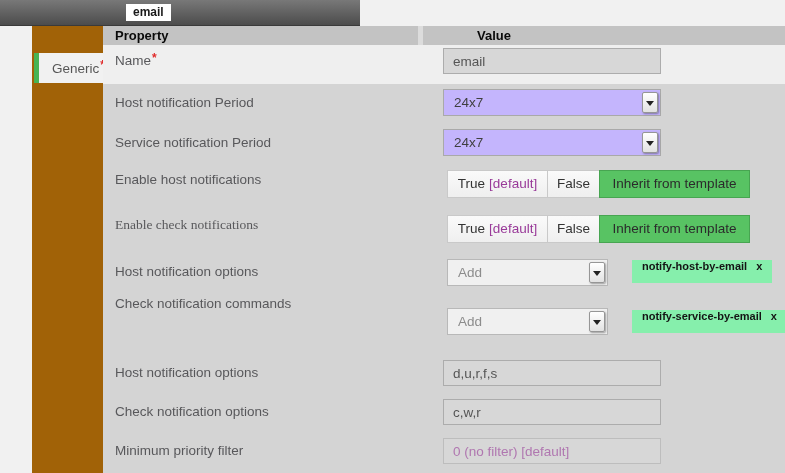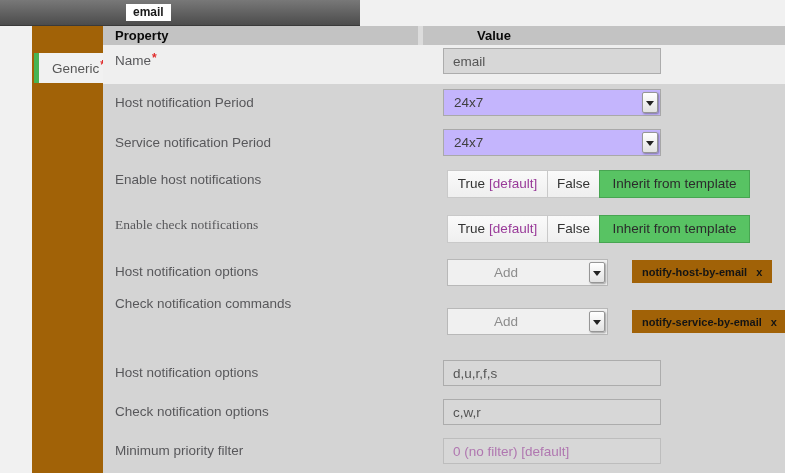--- a/index.html
+++ b/index.html
@@ -43,40 +43,40 @@
        font-family:"Liberation Sans",sans-serif;font-size:13.5px;color:#555;padding:0 0 0 9px;outline:none;}
   .i-name{top:48px;} .i-hno{top:360px;} .i-cno{top:399px;}
   .i-mpf{top:438px;border-color:#bdbdbd;}
   .i-mpf::placeholder{color:#b077b0;opacity:1;}
 
   
   .sel{height:27px;background:#c4b5fd;border:1px solid #a9a9a9;cursor:pointer;}
   .sel .val{display:block;line-height:25px;padding-left:10px;font-size:13.5px;color:#3f3f3f;}
   .s-hper{left:443px;top:89px;width:218px;} .s-sper{left:443px;top:129px;width:218px;}
   .addsel{height:27px;background:#f0f0f0;border:1px solid #b8b8b8;cursor:pointer;}
-  .addsel .val{display:block;line-height:25px;padding-left:10px;font-size:13.5px;color:#8c8c8c;margin-left:36px;}
+  .addsel .val{display:block;line-height:25px;padding-left:10px;font-size:13.5px;color:#8c8c8c;}
   .s-hnc{left:447px;top:259px;width:161px;} .s-cnc{left:447px;top:308px;width:161px;}
   .cbtn{position:absolute;right:2px;top:2px;bottom:2px;width:14px;
         background:linear-gradient(180deg,#ffffff,#e2e2e2);border:1px solid #969696;border-radius:2px;
         box-shadow:1px 1px 2px rgba(0,0,0,.35);}
   .cbtn::after{content:"";position:absolute;left:50%;top:50%;margin:-2px 0 0 -4px;
         border-left:4px solid transparent;border-right:4px solid transparent;border-top:5px solid #222;}
 
   
   .tgl{display:flex;height:28px;}
   .t-ehn{left:447px;top:170px;} .t-ecn{left:447px;top:215px;}
   .tbtn{box-sizing:border-box;height:28px;line-height:26px;text-align:center;font-size:13.5px;
         color:#333;background:linear-gradient(180deg,#fafafa,#efefef);border:1px solid #c9c9c9;cursor:pointer;}
   .tbtn+.tbtn{margin-left:-1px;}
   .tb-true{width:101px;} .tb-false{width:53px;}
   .tb-inherit{width:151px;background:#58c363;border-color:#47a551;color:#2b2b2b;}
   .badge{color:#993a99;margin-left:4px;text-align:right;}
 
   
-  .tag{left:632px;height:23px;background:#a16207;display:inline-flex;align-items:center;
+  .tag{left:632px;height:23px;background:#86efac;display:inline-flex;
        padding:0 10px;font-size:11px;font-weight:bold;color:#141414;white-space:nowrap;}
   .g-hnc{top:260px;} .g-cnc{top:310px;}
   .tag .x{margin-left:9px;cursor:pointer;}
 </style>
 </head>
 <body>
 
 <div class="page">
 
   <div class="abs topbar">

